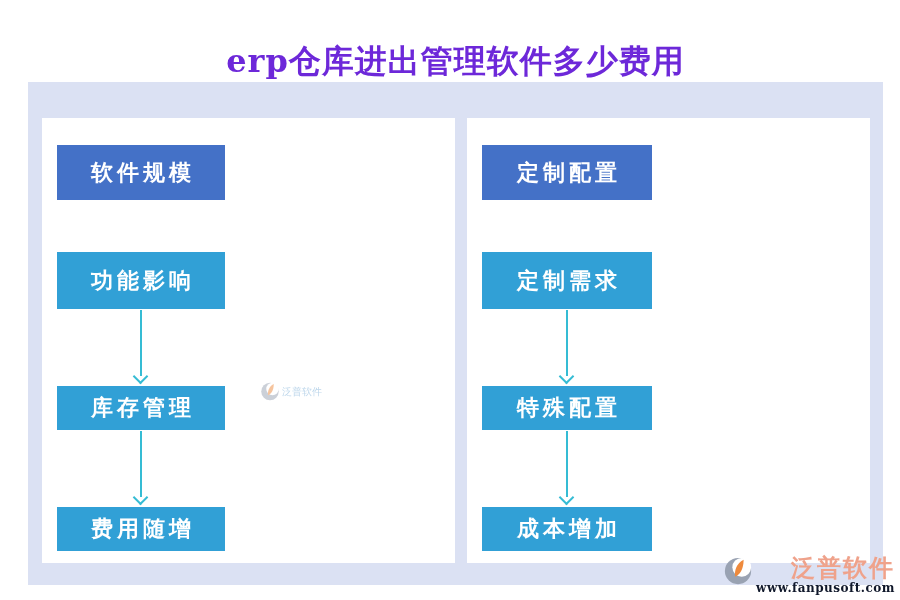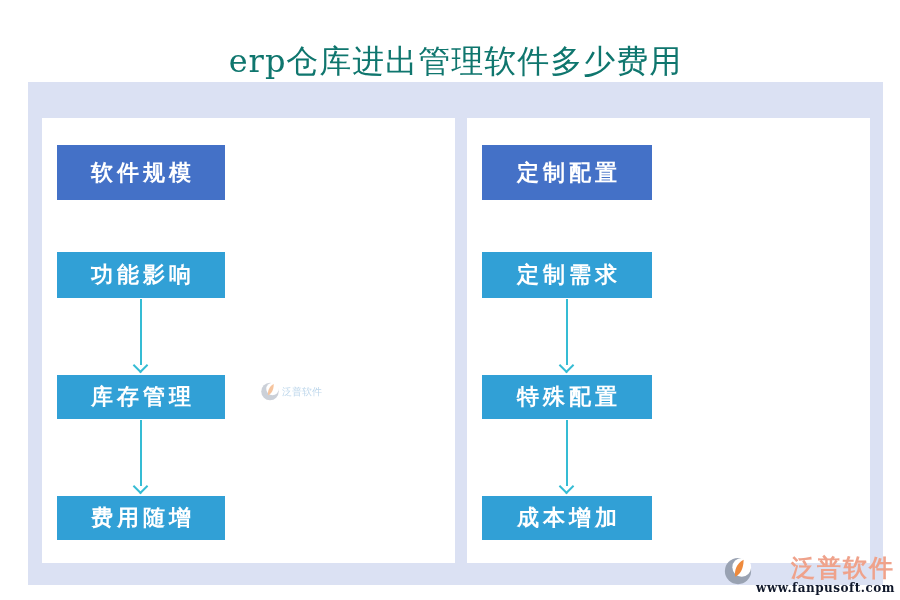--- a/index.html
+++ b/index.html
@@ -7,22 +7,22 @@
     width:900px;height:600px;position:relative;background:#ffffff;
     font-family:"DejaVu Serif","Liberation Serif",serif;overflow:hidden;
   }
   
   .title-bar{
     position:absolute;left:28px;top:0;width:855px;height:82px;
     display:flex;align-items:flex-end;justify-content:center;
     padding-bottom:2px;box-sizing:border-box;background:#ffffff;
   }
   .title-bar h1{
-    margin:0;font-size:32px;line-height:1.15;font-weight:normal;
-    color:#0f766e;letter-spacing:1px;
+    margin:0;font-size:32px;line-height:1.15;font-weight:bold;
+    color:#6d28d9;letter-spacing:1px;
   }
   
   .canvas{
     position:absolute;left:28px;top:82px;width:855px;height:503px;
     background:#dbe1f3;
   }
   
   .panel{
     position:absolute;top:36px;height:445px;background:#ffffff;
     display:flex;justify-content:space-between;box-sizing:border-box;
@@ -33,21 +33,21 @@
   .panel.left  .col{width:168px;}
   .panel.right .col{width:170px;}
   
   .box{
     display:flex;align-items:center;justify-content:center;
     color:#ffffff;font-size:22px;font-weight:bold;letter-spacing:4px;
     padding-left:4px;box-sizing:border-box;white-space:nowrap;
   }
   .box.primary{background:#4471c7;height:55px;}
   .box.secondary{background:#31a0d6;}
-  .box.r2{height:46px;margin-top:52px;}
+  .box.r2{height:57px;margin-top:52px;}
   .box.r3,.box.r4{height:44px;}
   
   .arrow{height:77px;position:relative;}
   .arrow .stem{
     position:absolute;left:50%;top:1px;width:2px;height:66px;
     margin-left:-1px;background:#35bcd4;
   }
   .arrow .head{
     position:absolute;left:50%;bottom:4px;width:9px;height:9px;
     margin-left:-6px;border-left:2px solid #35bcd4;border-bottom:2px solid #35bcd4;

